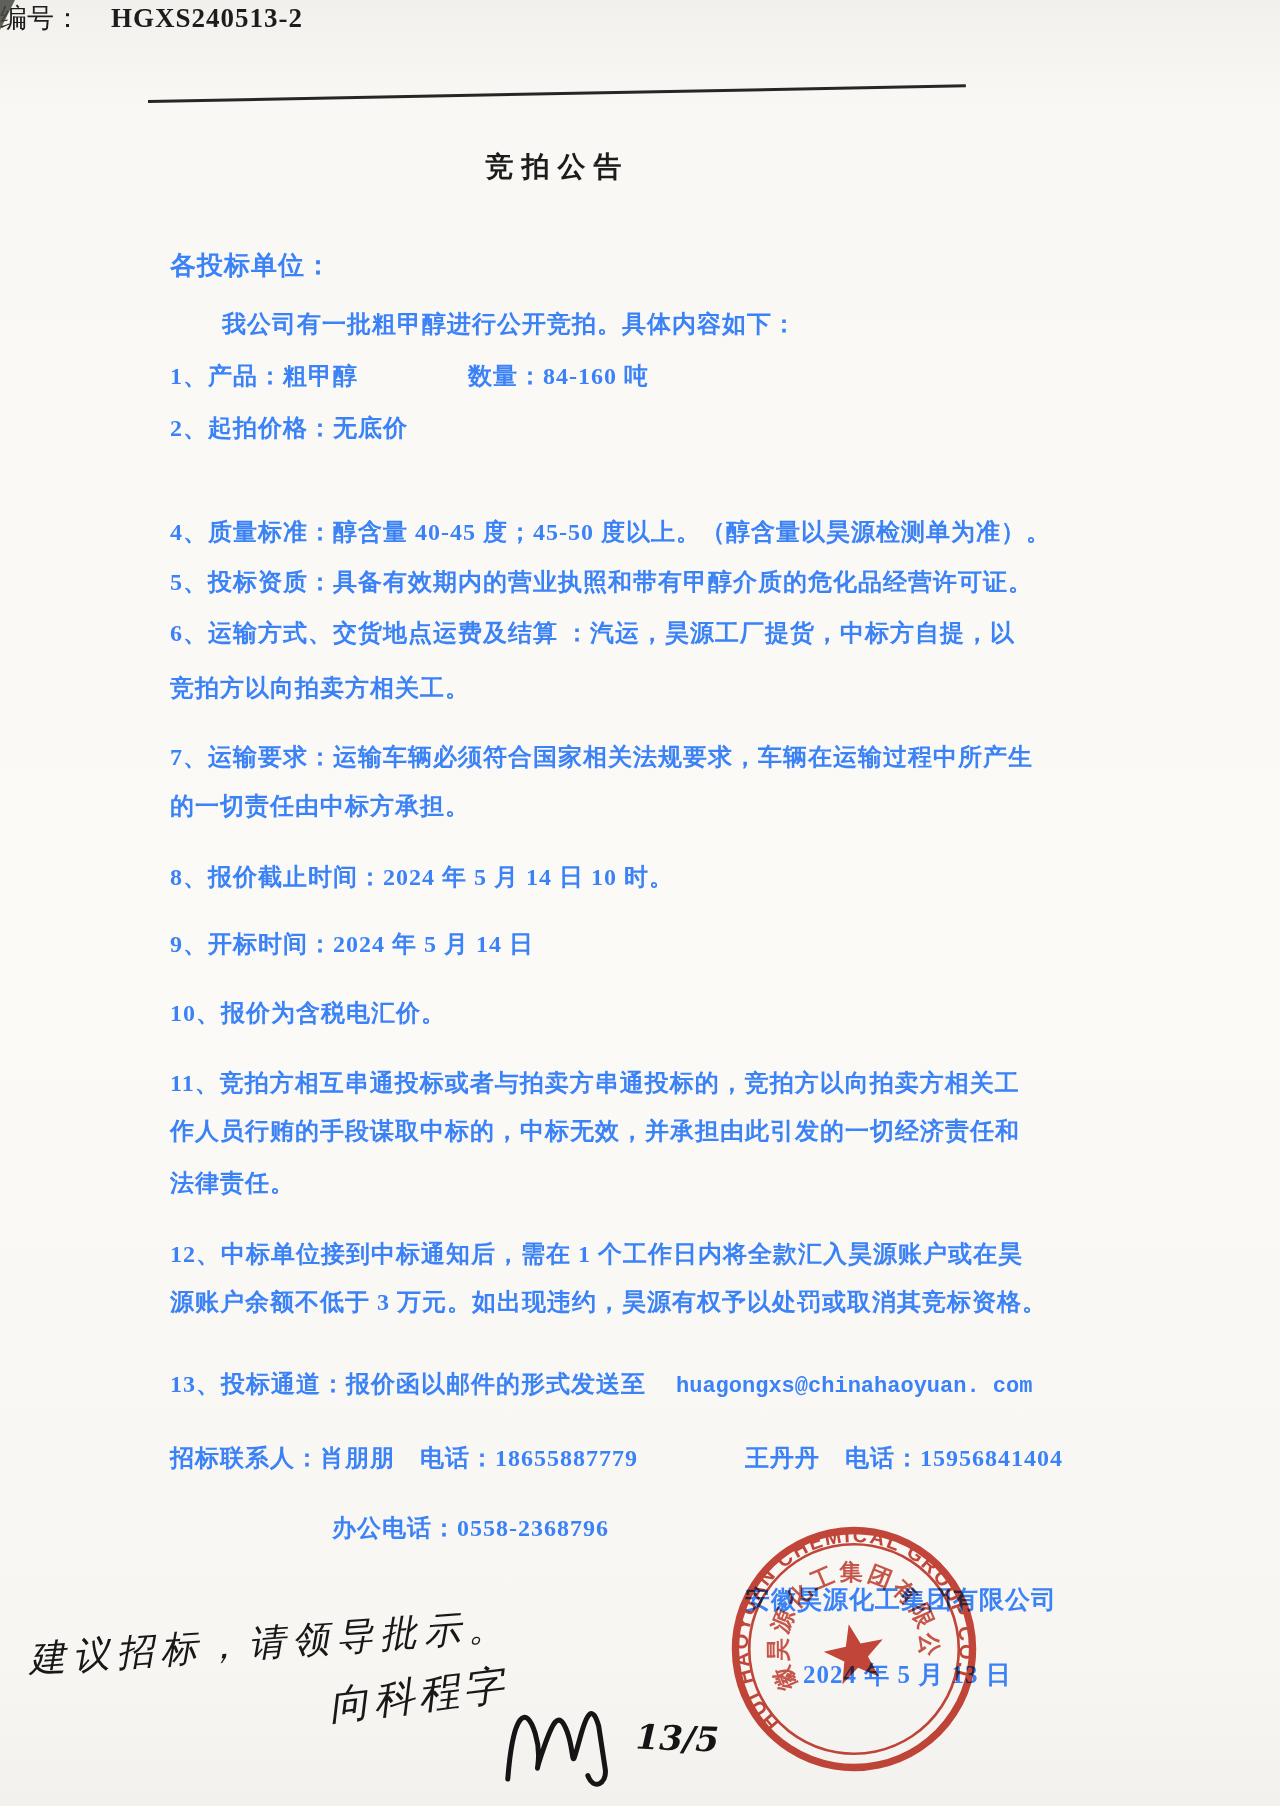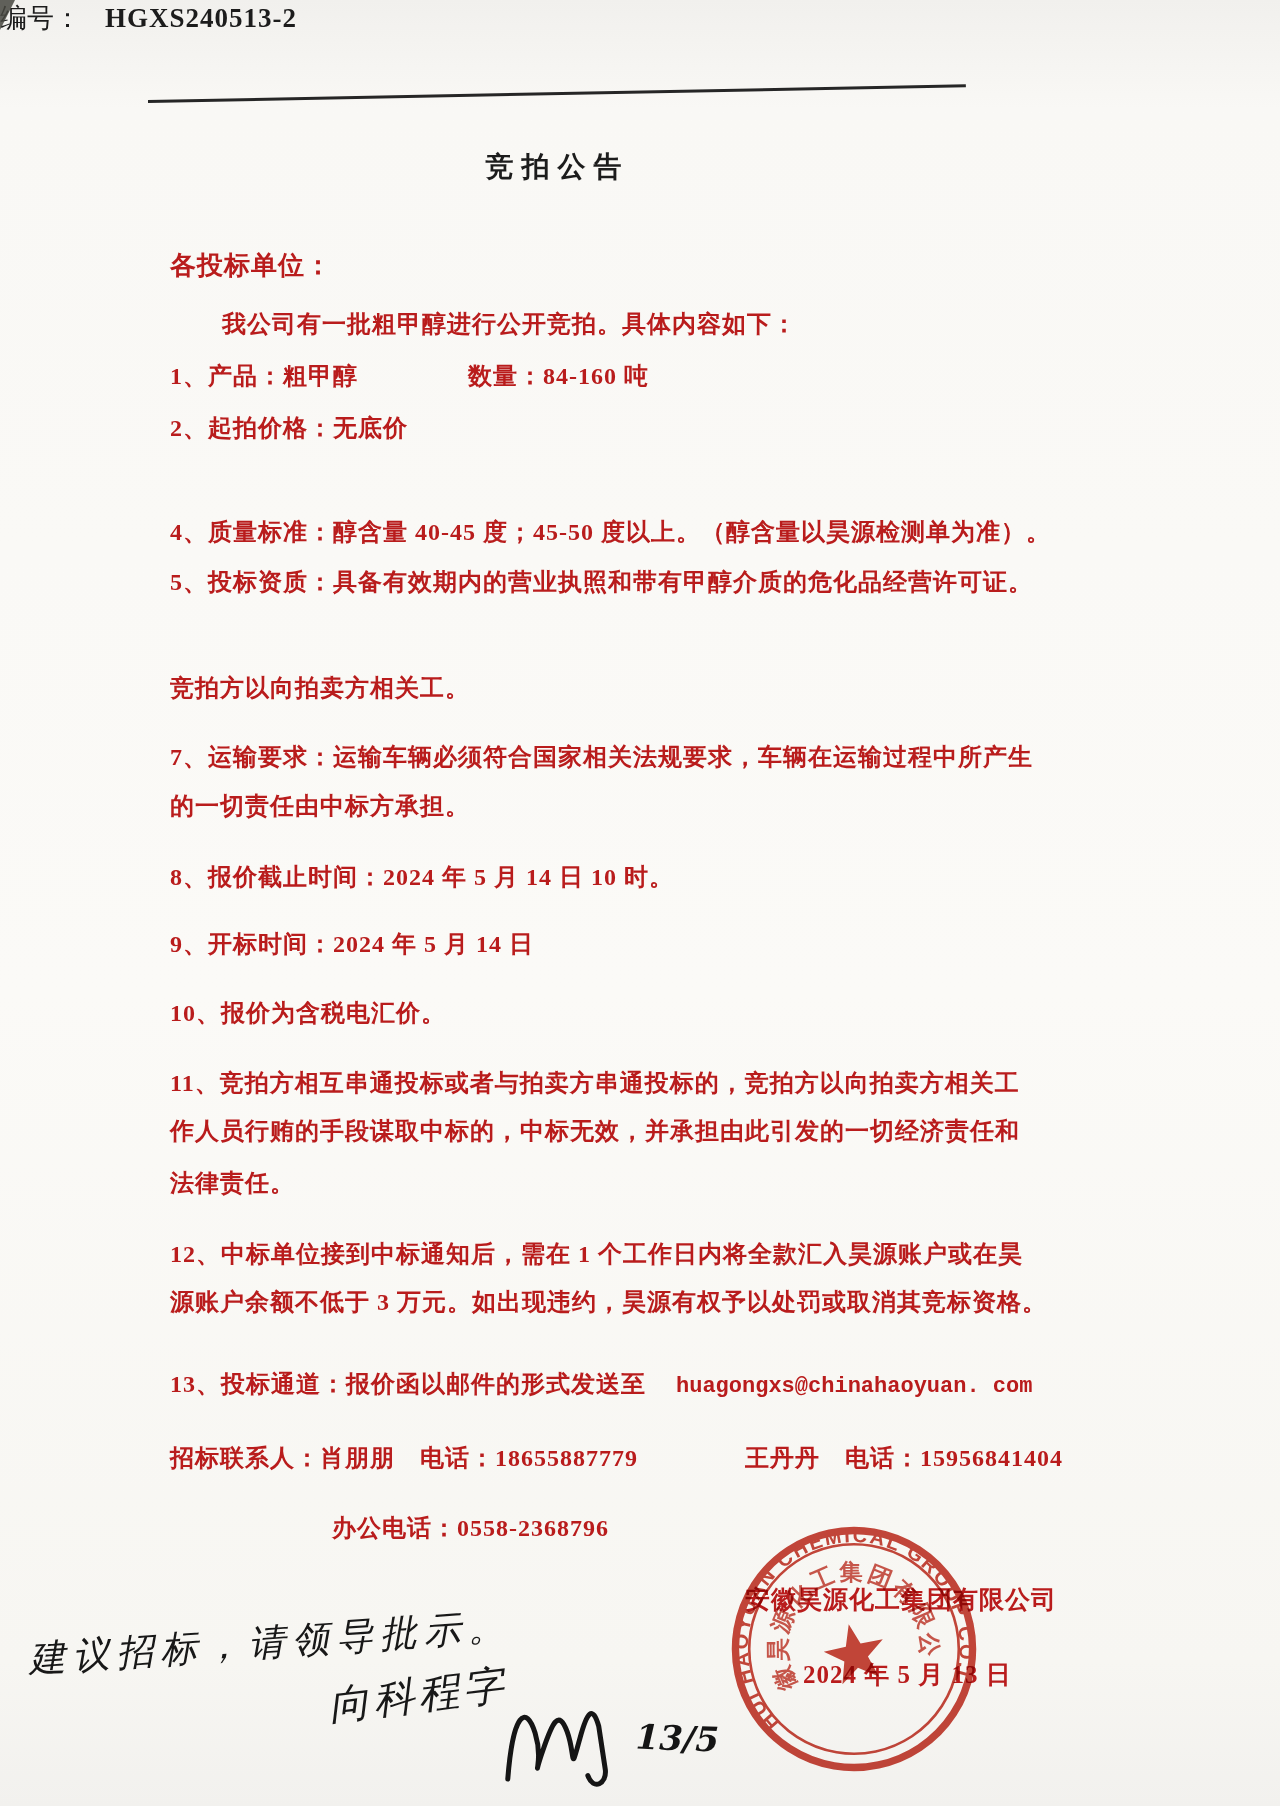--- a/index.html
+++ b/index.html
@@ -3,22 +3,22 @@
 <meta charset="utf-8">
 <style>
   html,body{margin:0;padding:0;}
   body{
     width:1280px;height:1806px;position:relative;overflow:hidden;
     background:linear-gradient(180deg,#f1f0ed 0%,#f9f8f5 6%,#fbfaf7 55%,#f7f6f2 92%,#f2f1ee 100%);
     font-family:"Liberation Serif","DejaVu Serif",serif;color:#1c1c1c;
   }
   .page{position:absolute;inset:0;}
   .ln{position:absolute;left:170px;font-size:24px;font-weight:700;
-      letter-spacing:1px;white-space:nowrap;color:#b91c1c;}
-  .ref{top:60px;left:683px;display:flex;align-items:baseline;gap:24px;font-size:27px;}
+      letter-spacing:1px;white-space:nowrap;color:#3b82f6;}
+  .ref{top:60px;left:683px;display:flex;align-items:baseline;gap:30px;font-size:27px;}
   .ref .val{font-family:Liberation Serif, serif;font-weight:700;letter-spacing:1px;}
   .rule{position:absolute;left:148px;top:100px;width:818px;height:3px;background:#262626;
         transform:rotate(-1.1deg);transform-origin:left center;}
   .title{position:absolute;left:150px;top:148px;width:815px;text-align:center;
          font-size:28px;font-weight:900;letter-spacing:8px;}
   .salutation{top:248px;font-size:26px;}
   .intro{top:308px;left:222px;}
   .spacer{display:inline-block;width:110px;}
   .email{font-family:"Liberation Mono","DejaVu Sans Mono",monospace;font-size:22px;font-weight:700;letter-spacing:0;margin-left:23px;}
   .contact-right{left:745px;}
@@ -53,20 +53,21 @@
 
   <div class="ln salutation">各投标单位：</div>
   <div class="ln intro">我公司有一批粗甲醇进行公开竞拍。具体内容如下：</div>
 
   <div class="ln" style="top:360px">
     <span>1、产品：粗甲醇</span><span class="spacer"></span><span>数量：84-160 吨</span>
   </div>
   <div class="ln" style="top:412px">2、起拍价格：无底价</div>
   <div class="ln" style="top:516px">4、质量标准：醇含量 40-45 度；45-50 度以上。（醇含量以昊源检测单为准）。</div>
   <div class="ln" style="top:566px">5、投标资质：具备有效期内的营业执照和带有甲醇介质的危化品经营许可证。</div>
+  <div class="ln" style="top:617px">6、运输方式、交货地点运费及结算 ：汽运，昊源工厂提货，中标方自提，以</div>
   <div class="ln" style="top:672px">竞拍方以向拍卖方相关工。</div>
   <div class="ln" style="top:741px">7、运输要求：运输车辆必须符合国家相关法规要求，车辆在运输过程中所产生</div>
   <div class="ln" style="top:790px">的一切责任由中标方承担。</div>
   <div class="ln" style="top:861px">8、报价截止时间：2024 年 5 月 14 日 10 时。</div>
   <div class="ln" style="top:928px">9、开标时间：2024 年 5 月 14 日</div>
   <div class="ln" style="top:997px">10、报价为含税电汇价。</div>
   <div class="ln" style="top:1067px">11、竞拍方相互串通投标或者与拍卖方串通投标的，竞拍方以向拍卖方相关工</div>
   <div class="ln" style="top:1115px">作人员行贿的手段谋取中标的，中标无效，并承担由此引发的一切经济责任和</div>
   <div class="ln" style="top:1167px">法律责任。</div>
   <div class="ln" style="top:1238px">12、中标单位接到中标通知后，需在 1 个工作日内将全款汇入昊源账户或在昊</div>

